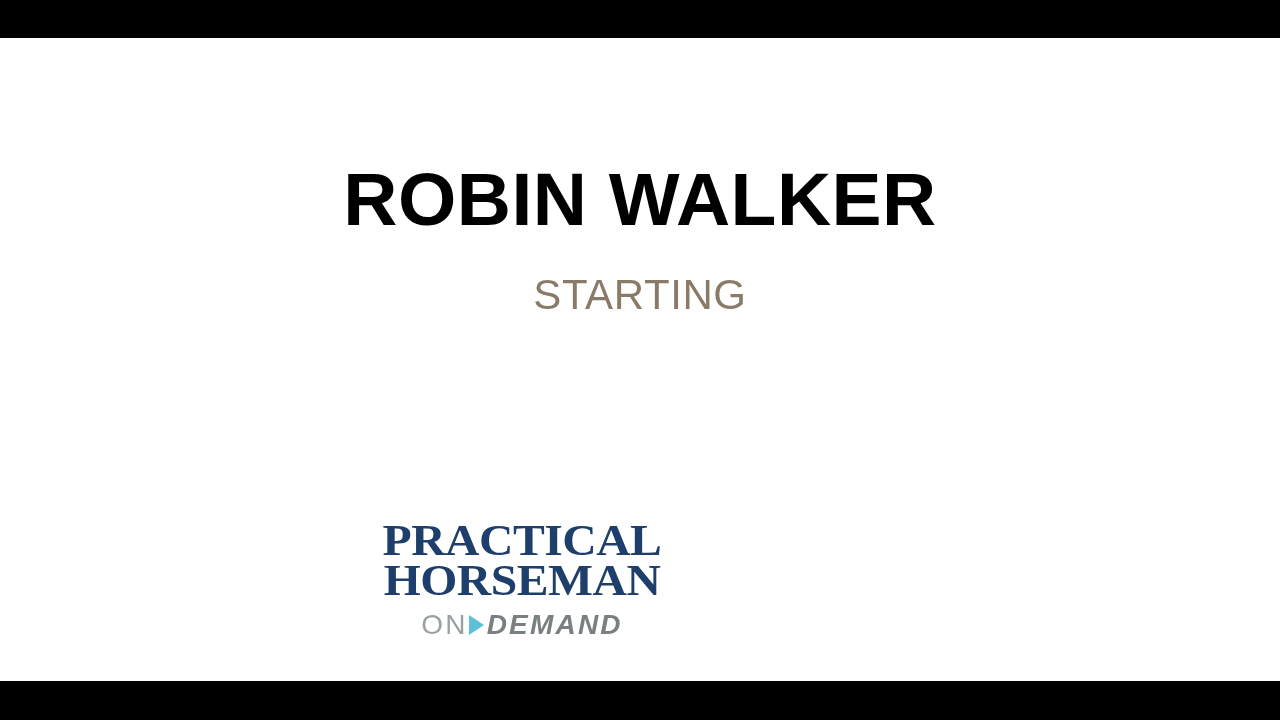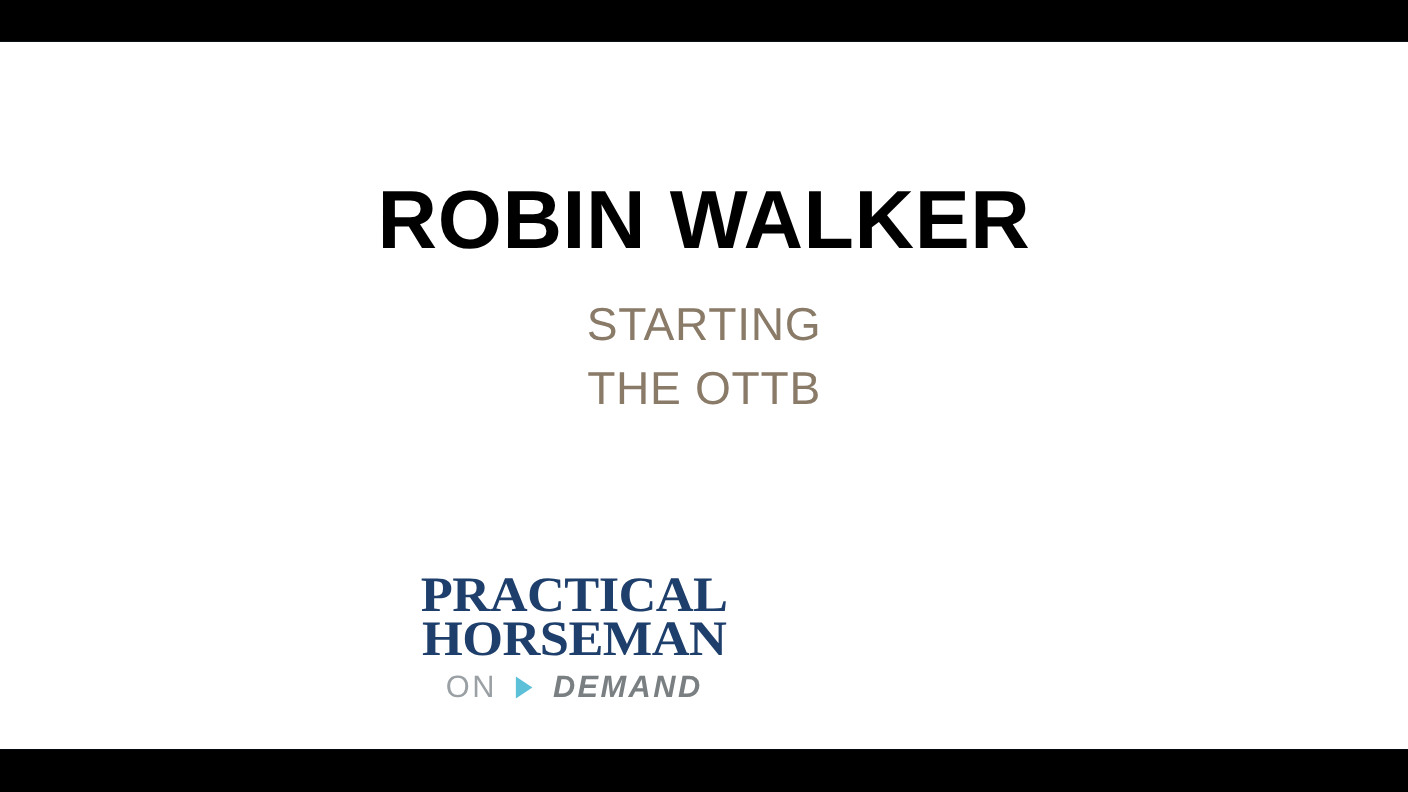--- a/index.html
+++ b/index.html
@@ -12,21 +12,21 @@
     width: 1280px;
     height: 720px;
     overflow: hidden;
     font-family: "Liberation Sans", sans-serif;
   }
 
   #video-frame {
     position: relative;
     width: 1280px;
     height: 720px;
-    background: #0c4a6e;
+    background: #ec4899;
     overflow: hidden;
   }
 
   
   .letterbox {
     position: absolute;
     left: 0;
     width: 1280px;
     background: #000000;
     z-index: 5;
@@ -101,21 +101,21 @@
     white-space: nowrap;
     transform: scaleX(1.06);
   }
   #logo-word-practical { font-size: 45px; }
   #logo-word-horseman  { font-size: 45px; }
 
   #ondemand-row {
     display: flex;
     align-items: center;
     justify-content: center;
-    gap: 16px;
+    gap: 0px;
     margin-top: 10px;
   }
   .ondemand-text {
     font-family: "Liberation Sans", sans-serif;
     font-size: 28px;
     line-height: 30px;
     letter-spacing: 2.2px;
     white-space: nowrap;
   }
   #ondemand-on     { color: #9aa0a4; font-weight: 400; }
@@ -136,21 +136,20 @@
 <div id="video-frame">
 
   <div id="letterbox-top" class="letterbox"></div>
 
   <div id="title-card">
 
     <div id="presenter-name">ROBIN WALKER</div>
 
     <div id="subtitle-block">
       <div class="subtitle-line">STARTING</div>
-      <div class="subtitle-line">THE OTTB</div>
     </div>
 
     <div id="logo-lockup">
       <span id="logo-word-practical" class="logo-word">PRACTICAL</span>
       <span id="logo-word-horseman" class="logo-word">HORSEMAN</span>
 
       <div id="ondemand-row">
         <span id="ondemand-on" class="ondemand-text">ON</span>
         <span id="play-triangle-icon"></span>
         <span id="ondemand-demand" class="ondemand-text">DEMAND</span>

